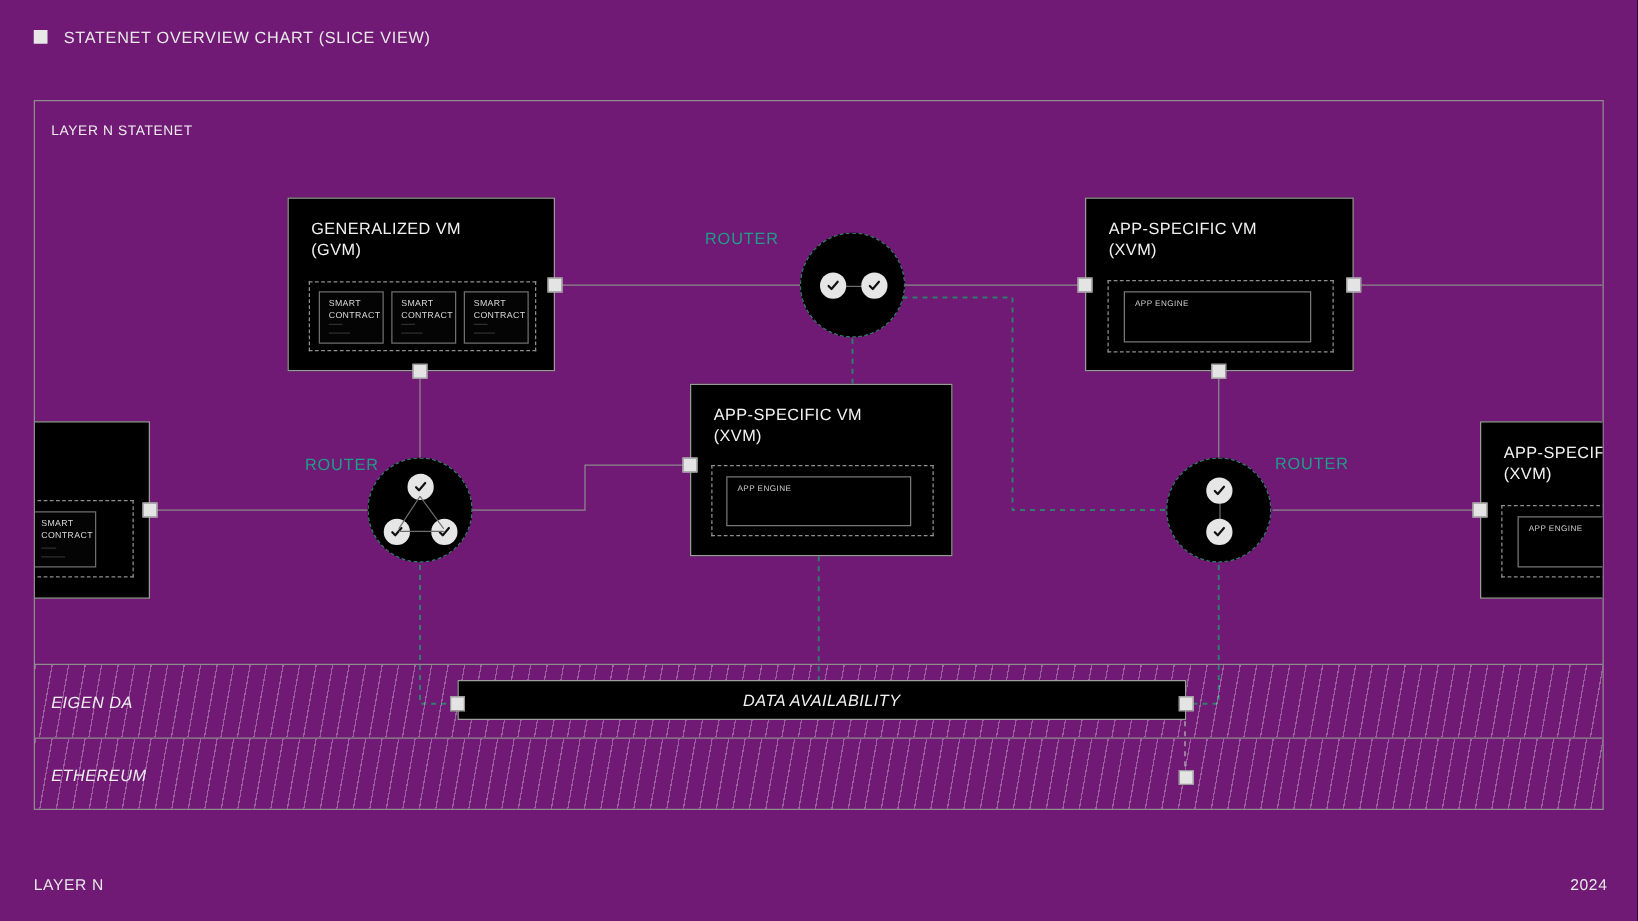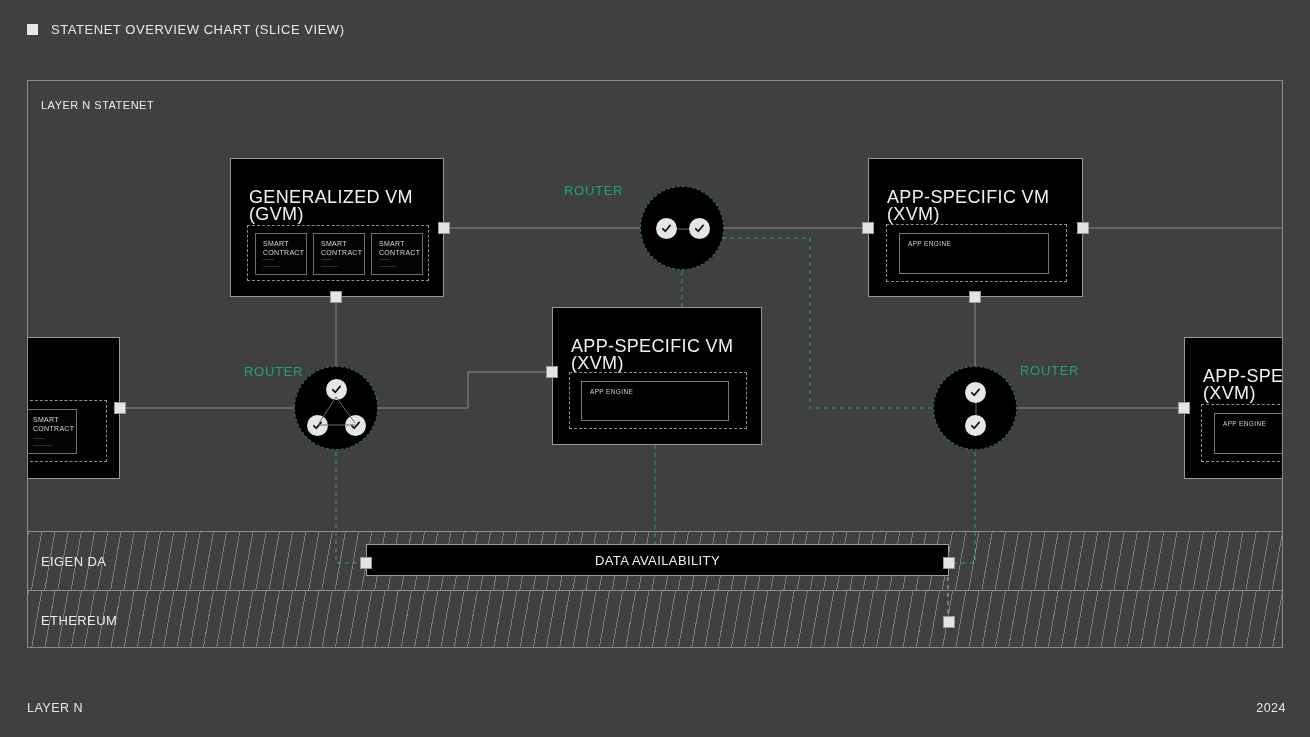--- a/index.html
+++ b/index.html
@@ -3,60 +3,60 @@
 <meta charset="utf-8">
 <title>Statenet Overview Chart</title>
 <style>
   * { box-sizing: border-box; margin: 0; padding: 0; }
   html, body {
     width: 1310px; height: 737px;
     background: #000000;
     font-family: "Liberation Sans", sans-serif;
     overflow: hidden;
   }
-  #root { position: relative; width: 1310px; height: 737px; background: #404040; }
+  #root { position: relative; width: 1310px; height: 737px; background: #701a75; }
 
   
   .hdr { position: absolute; left: 27px; top: 22px; display: flex; align-items: center; gap: 13px; }
   .hdr-sq { width: 11px; height: 11px; background: #e8e8e8; display: block; }
   .hdr-txt { color: #e9e9e9; font-size: 13px; letter-spacing: .55px; white-space: nowrap; }
 
   
   .frame {
     position: absolute; left: 27px; top: 80px;
     width: 1256px; height: 568px;
     border: 1px solid #8d8d8d;
     overflow: hidden;
   }
   .frame-title { position: absolute; left: 13px; top: 18px; color: #ededed; font-size: 11px; letter-spacing: .5px; }
 
   
   .vmbox { position: absolute; border: 1px solid #9a9a9a; background: #000; }
-  .vmtitle { position: absolute; left: 18px; top: 15px; color: #f2f2f2; font-size: 18px; line-height: 17px; letter-spacing: .35px; white-space: pre-line; margin-top: 15px; }
+  .vmtitle { position: absolute; left: 18px; top: 15px; color: #f2f2f2; font-size: 13px; line-height: 17px; letter-spacing: .35px; white-space: pre-line; }
   .dashwrap { position: absolute; border: 1px dashed #8e8e8e; }
   .scard { position: absolute; border: 1px solid #6e6e6e; background: #040404; }
   .scard-t { position: absolute; left: 7px; top: 6px; color: #d9d9d9; font-size: 7px; line-height: 8.5px; letter-spacing: .3px; white-space: pre-line; }
   .scard-l { position: absolute; left: 7px; background: #2e2e2e; height: 1px; }
   .engine { position: absolute; border: 1px solid #777; background: #000; }
   .engine-t { position: absolute; left: 8px; top: 6px; color: #cfcfcf; font-size: 6.5px; letter-spacing: .35px; }
 
   
   .router { position: absolute; border: 1px dashed #2f7d6b; border-radius: 50%; background: #000; }
   .rlabel { position: absolute; color: #1f9e86; font-size: 13px; letter-spacing: .7px; white-space: nowrap; }
   .chk {
     position: absolute; width: 21px; height: 21px; border-radius: 50%;
     background: #e6e6e6; display: flex; align-items: center; justify-content: center;
   }
   .chk svg { width: 11px; height: 11px; display: block; }
 
   
   .csq { position: absolute; width: 12px; height: 12px; background: #e4e4e4; border: 1px solid #9a9a9a; }
 
   
-  .band { position: absolute; left: 0; border-top: 1px solid #8d8d8d; overflow: hidden; }
+  .band { position: absolute; left: 0; border-top: 1px solid #8d8d8d; overflow: hidden; font-style: italic; }
   .band-hatch {
     position: absolute; inset: 0;
     background-image: repeating-linear-gradient(100deg, rgba(255,255,255,.30) 0px, rgba(255,255,255,.30) 1px, rgba(0,0,0,0) 1px, rgba(0,0,0,0) 13px);
   }
   .band-name { position: absolute; left: 13px; color: #efefef; font-size: 13px; letter-spacing: .4px; }
   .band-bar {
     position: absolute; border: 1px solid #9d9d9d; background: #000;
     display: flex; align-items: center; justify-content: center;
   }
   .band-bar span { color: #f1f1f1; font-size: 13px; letter-spacing: .4px; }

